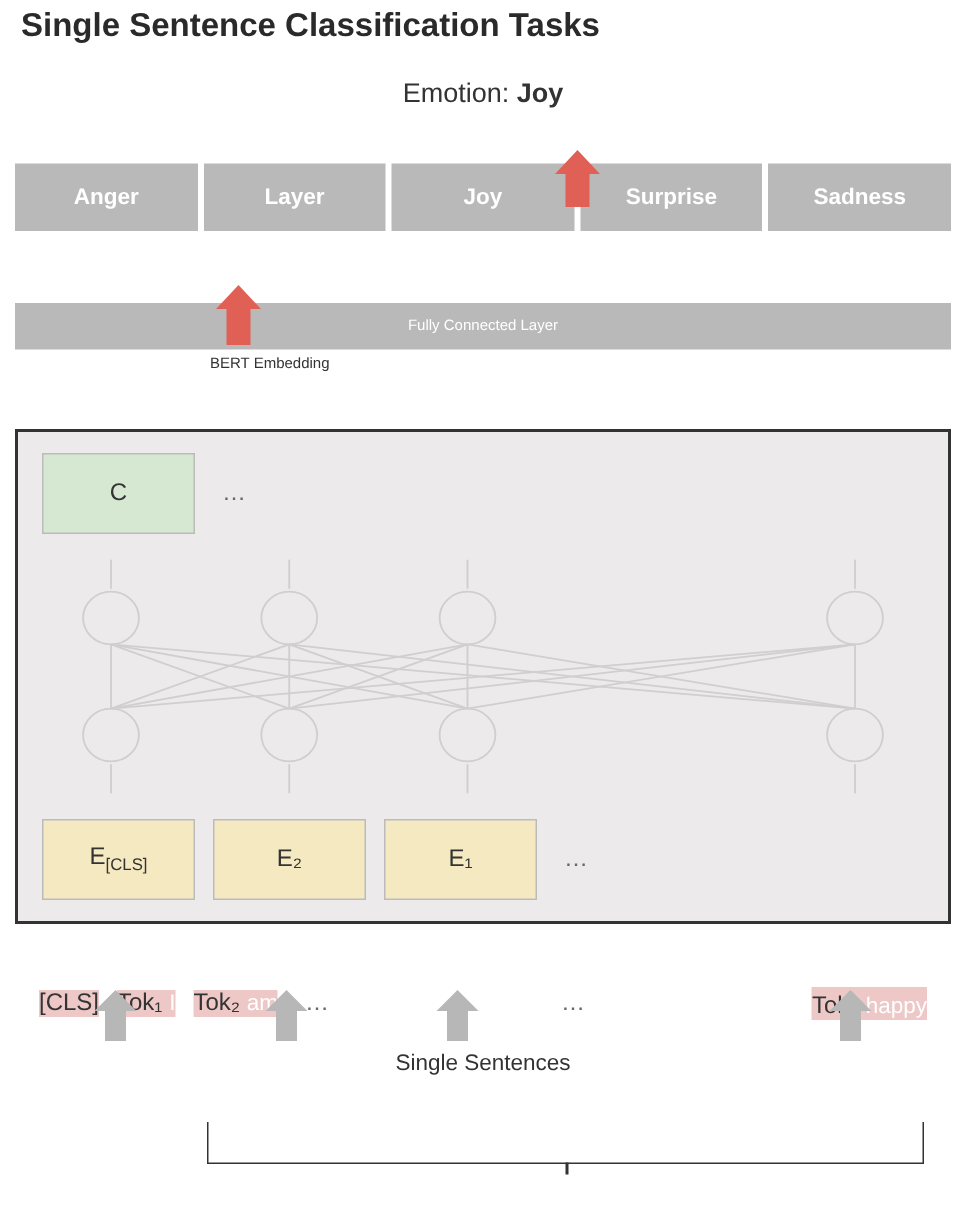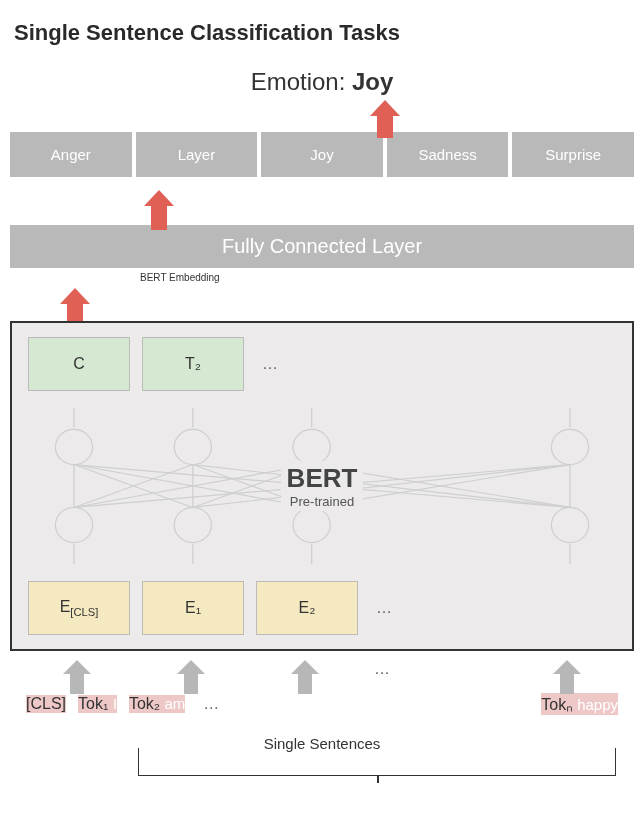--- a/index.html
+++ b/index.html
@@ -8,25 +8,25 @@
     height: 819px;
     font-family: Arial, Helvetica, sans-serif;
     background: #fff;
     position: relative;
     overflow: hidden;
   }
   .title {
     font-size: 22px;
     font-weight: 700;
     color: #2a2a2a;
-    padding: 20px 14px 0 14px;
+    padding: 4px 14px 0 14px;
   }
   .emotion-line {
     text-align: center;
-    font-size: 24px;
+    font-size: 18px;
     color: #333;
     margin: 22px 0 6px 0;
   }
   .emotion-line .val { font-weight: 700; }
 
   
   .r-arrow {
     position: absolute;
     width: 30px;
     height: 36px;
@@ -45,37 +45,38 @@
     width: 16px; flex: 1;
     background: #e06055;
   }
 
   
   .row-emotions {
     display: flex;
     gap: 4px;
     padding: 0 10px;
     margin-top: 36px;
+    font-weight: bold;
   }
   .row-emotions .ebox {
     flex: 1;
     background: #b9b9b9;
     color: #fff;
     font-size: 15px;
     text-align: center;
     padding: 14px 0;
   }
 
   
   .fc-layer {
     margin: 48px 10px 0 10px;
     background: #b9b9b9;
     color: #fff;
     text-align: center;
-    font-size: 20px;
+    font-size: 10px;
     padding: 10px 0;
   }
   .bert-embed-label {
     font-size: 10px;
     color: #333;
     margin: 4px 0 0 140px;
   }
 
   
   .bert-box {
@@ -215,43 +216,42 @@
 
 <div class="r-arrow" style="left:370px; top:100px; height:38px;">
   <div class="head"></div>
     <div class="stem"></div>
 </div>
 
 <div class="row-emotions">
   <div class="ebox">Anger</div>
   <div class="ebox">Layer</div>
   <div class="ebox">Joy</div>
+  <div class="ebox">Surprise</div>
   <div class="ebox">Sadness</div>
-  <div class="ebox">Surprise</div>
 </div>
 
 <div class="r-arrow" style="left:144px; top:190px; height:40px;">
   <div class="head"></div>
     <div class="stem"></div>
 </div>
 
 <div class="fc-layer">Fully Connected Layer</div>
 
 <div class="bert-embed-label">BERT Embedding</div>
 
 <div class="r-arrow" style="left:60px; top:288px; height:40px;">
   <div class="head"></div>
     <div class="stem"></div>
 </div>
 
 <div class="bert-box">
 
   <div class="token-row">
     <div class="block green">C</div>
-    <div class="block green">T₂</div>
     <div class="dots">…</div>
     <div class="spacer"></div>
   </div>
 
   <div class="bert-mid">
     <svg viewBox="0 0 600 160" preserveAspectRatio="none">
       <g stroke="#cfcfcf" stroke-width="1.2" fill="none">
 
         <line x1="60" y1="0" x2="60" y2="20"></line>
           <line x1="175" y1="0" x2="175" y2="20"></line>
@@ -283,32 +283,28 @@
         <line x1="290" y1="58" x2="60" y2="102"></line>
           <line x1="290" y1="58" x2="175" y2="102"></line>
           <line x1="290" y1="58" x2="290" y2="102"></line>
           <line x1="290" y1="58" x2="540" y2="102"></line>
         <line x1="540" y1="58" x2="60" y2="102"></line>
           <line x1="540" y1="58" x2="175" y2="102"></line>
           <line x1="540" y1="58" x2="290" y2="102"></line>
           <line x1="540" y1="58" x2="540" y2="102"></line>
       </g>
     </svg>
-    <div class="lab">
-      <div class="big">BERT</div>
-      <div class="sm">Pre-trained</div>
-    </div>
   </div>
 
   <div class="token-row" style="position:absolute; left:16px; right:16px; bottom:14px;">
     <div class="block yellow">
         <span>E<sub>[CLS]</sub></span>
       </div>
+    <div class="block yellow">E₂</div>
     <div class="block yellow">E₁</div>
-    <div class="block yellow">E₂</div>
     <div class="dots">…</div>
     <div class="spacer"></div>
   </div>
 </div>
 
 <div class="g-arrows" style="top:660px;">
   <div class="slot">
       <div class="ga"></div>
     </div>
   <div class="slot">

